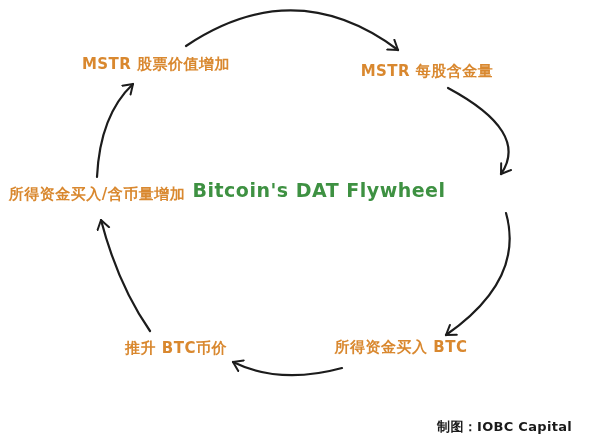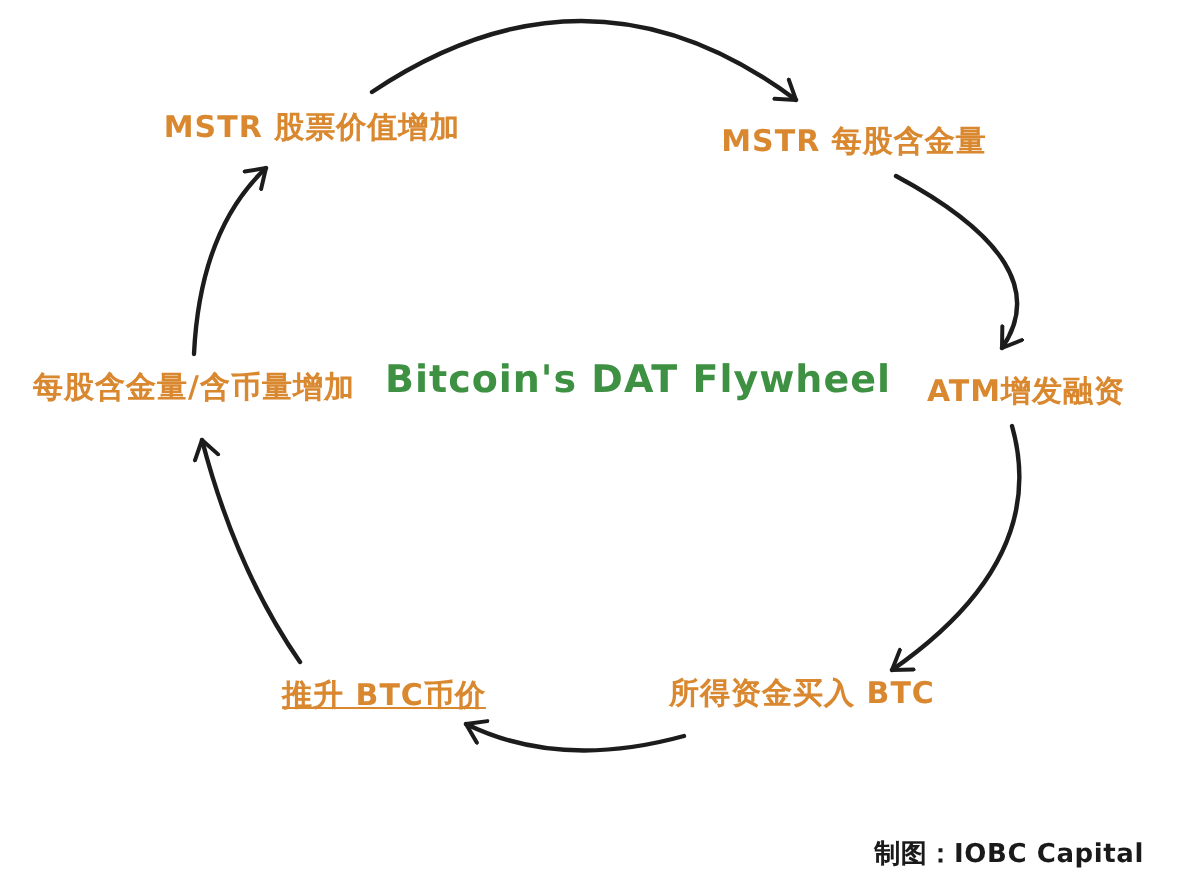--- a/index.html
+++ b/index.html
@@ -72,21 +72,21 @@
     font-size: 13px;
     font-weight: 600;
     letter-spacing: 0.3px;
     white-space: nowrap;
   }
   
   .node-0 { left: 156px; top: 64px; }
   .node-1 { left: 427px; top: 71px; }
   .node-2 { left: 513px; top: 196px; }
   .node-3 { left: 401px; top: 347px; }
-  .node-4 { left: 192px; top: 348px; text-decoration: underline; }
+  .node-4 { left: 176px; top: 348px; }
   .node-5 { left: 97px;  top: 194px; }
 </style>
 </head>
 <body>
 
 <div class="canvas">
 
   <svg class="arrows-svg" viewBox="0 0 600 443">
     <defs>
       <marker id="arrowhead" markerUnits="userSpaceOnUse" markerWidth="16" markerHeight="16" refX="10" refY="7" orient="auto">
@@ -96,22 +96,21 @@
     <path class="arrow-path" marker-end="url(#arrowhead)" d="M 186 46 Q 295 -27 398 50"></path>
     <path class="arrow-path" marker-end="url(#arrowhead)" d="M 448 88 Q 530 132 501 174"></path>
     <path class="arrow-path" marker-end="url(#arrowhead)" d="M 506 213 Q 525 280 446 335"></path>
     <path class="arrow-path" marker-end="url(#arrowhead)" d="M 342 368 Q 280 385 233 362"></path>
     <path class="arrow-path" marker-end="url(#arrowhead)" d="M 150 331 Q 118 285 101 220"></path>
     <path class="arrow-path" marker-end="url(#arrowhead)" d="M 97 177 Q 100 115 133 84"></path>
   </svg>
 
   <div class="node node-0">MSTR 股票价值增加</div>
   <div class="node node-1">MSTR 每股含金量</div>
-  <div class="node node-2">ATM增发融资</div>
   <div class="node node-3">所得资金买入 BTC</div>
   <div class="node node-4">推升 BTC币价</div>
-  <div class="node node-5">每股含金量/含币量增加</div>
+  <div class="node node-5">所得资金买入/含币量增加</div>
 
   <div class="diagram-title">Bitcoin's DAT Flywheel</div>
 
   <div class="credit">制图：IOBC Capital</div>
 
 </div>
 
 </body></html>

